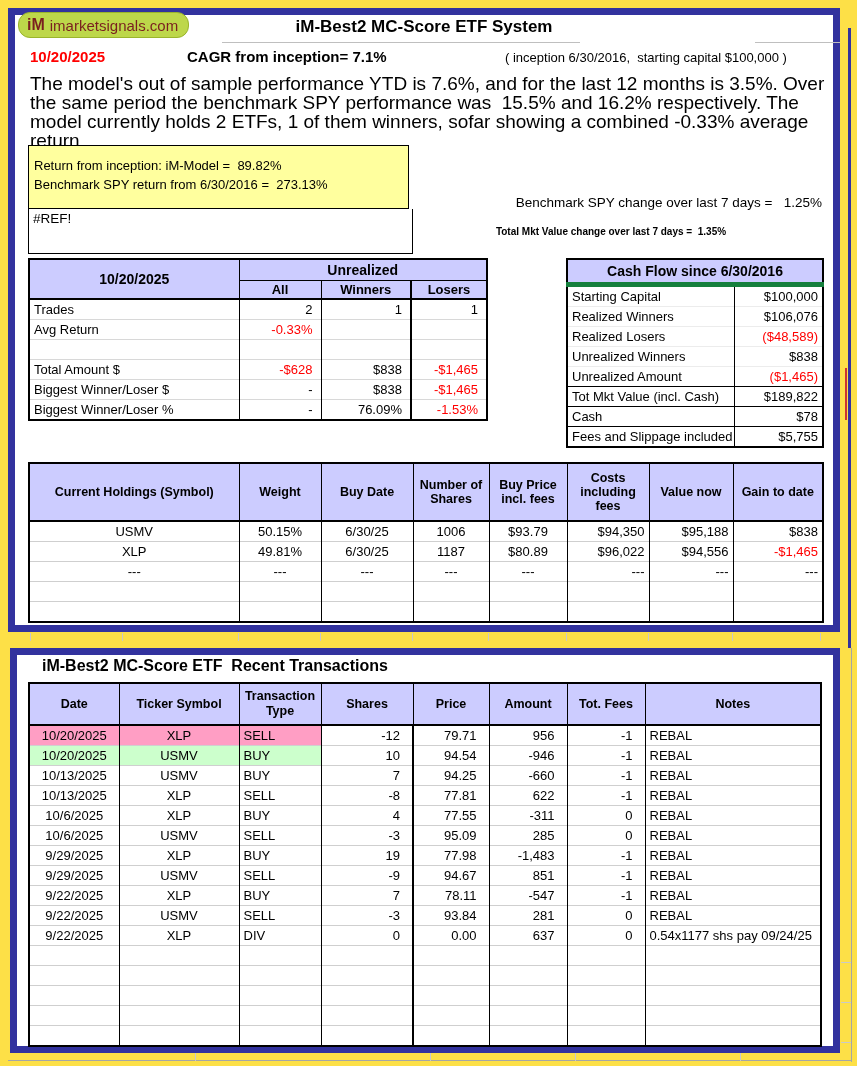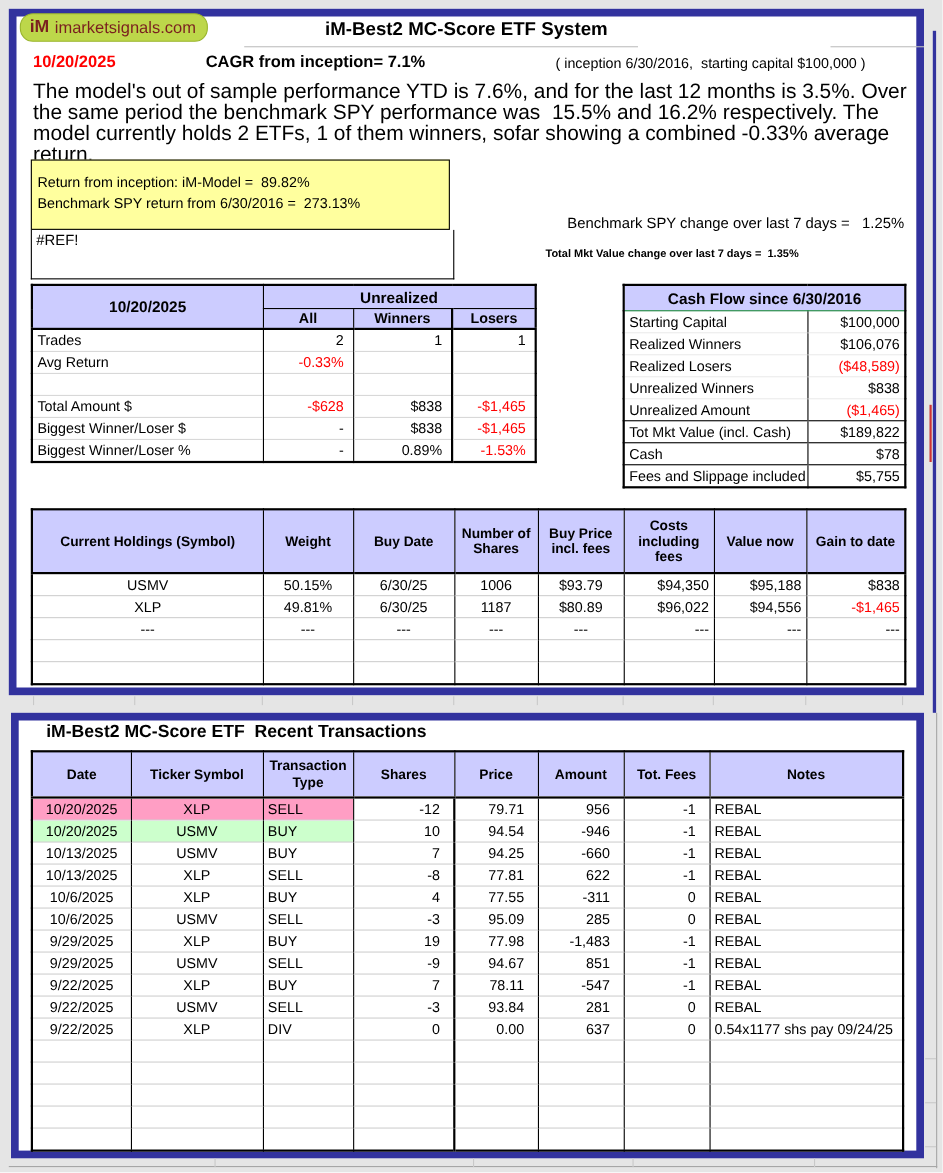--- a/index.html
+++ b/index.html
@@ -1,16 +1,16 @@
 <!DOCTYPE html>
 <html><head>
 <meta charset="utf-8">
 <style>
   html,body{margin:0;padding:0;background:#fff;}
-  #page{position:relative;width:857px;height:1066px;background:#e5e5e5;overflow:hidden;
+  #page{position:relative;width:857px;height:1066px;background:#fde047;overflow:hidden;
         font-family:"Liberation Sans","DejaVu Sans",sans-serif;color:#000;}
   .abs{position:absolute;}
   .keepsp{white-space:pre-wrap;}
   .panel{position:absolute;border:7px solid #32329e;background:#fff;}
   
   #logo{left:18px;top:12px;height:22px;background:#bdd74a;border:1px solid #9ab52c;border-radius:12px;
         padding:1px 10px 1px 8px;display:flex;align-items:center;gap:5px;}
   #logo .im{font-weight:bold;font-size:16px;color:#7a1f1f;}
   #logo .dom{font-size:15px;color:#7a1f1f;}
   
@@ -35,21 +35,21 @@
   .r{text-align:right;padding-right:8px;}
   .red{color:#f00;}
   
   #ut{left:28px;top:258px;width:458px;border:2px solid #000;}
   #ut td,#ut th{border:1px solid #000;height:19px;}
   #ut td{border-top:1px solid #d8d8d8;border-bottom:none;}
   #ut .heavyl{border-left:2px solid #000;}
   #ut tr.first td{border-top:2px solid #000;}
   
   #cf{left:566px;top:258px;width:256px;border:2px solid #000;}
-  #cf th{height:22px;border-bottom:1px solid #15803d;}
+  #cf th{height:22px;border-bottom:5px solid #15803d;}
   #cf td{height:19px;border-top:1px solid #ececec;}
   #cf td.v{border-left:1px solid #000;text-align:right;padding-right:4px;}
   #cf tr.hb td{border-top:1px solid #000;}
   #cf td.lab{padding-left:4px;}
   
   #ht{left:28px;top:462px;width:794px;border:2px solid #000;}
   #ht th{border:1px solid #000;height:56px;white-space:normal;font-size:12.5px;line-height:14px;}
   #ht td{border-left:1px solid #000;border-top:1px solid #cfcfcf;height:19px;}
   #ht tr.first td{border-top:2px solid #000;}
   #ht td.r{padding-right:4px;}
@@ -146,21 +146,21 @@
     </tr>
     <tr>
       <td class="l">Biggest Winner/Loser $</td>
       <td class="r">-</td>
       <td class="r">$838</td>
       <td class="r red heavyl">-$1,465</td>
     </tr>
     <tr>
       <td class="l">Biggest Winner/Loser %</td>
       <td class="r">-</td>
-      <td class="r">0.89%</td>
+      <td class="r">76.09%</td>
       <td class="r red heavyl">-1.53%</td>
     </tr>
   </tbody>
     </table>
 
   <table id="cf">
     <colgroup>
         <col style="width:167px">
         <col style="width:89px">
       </colgroup>

